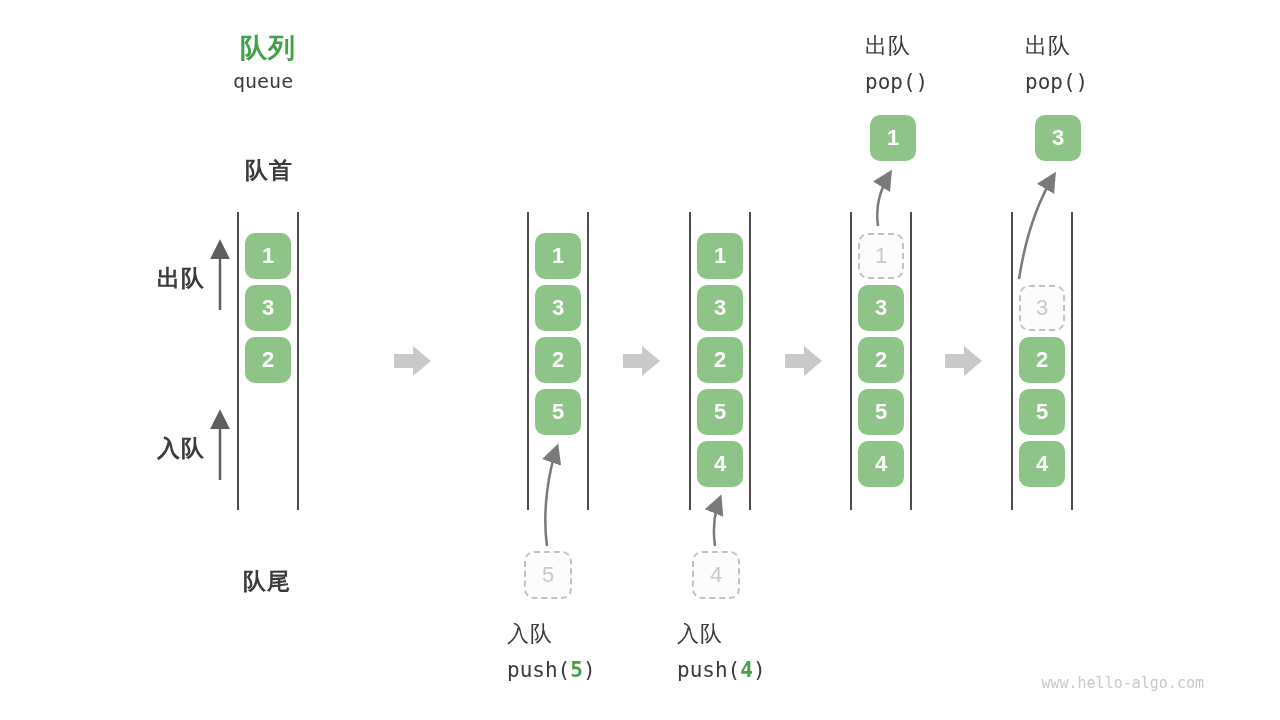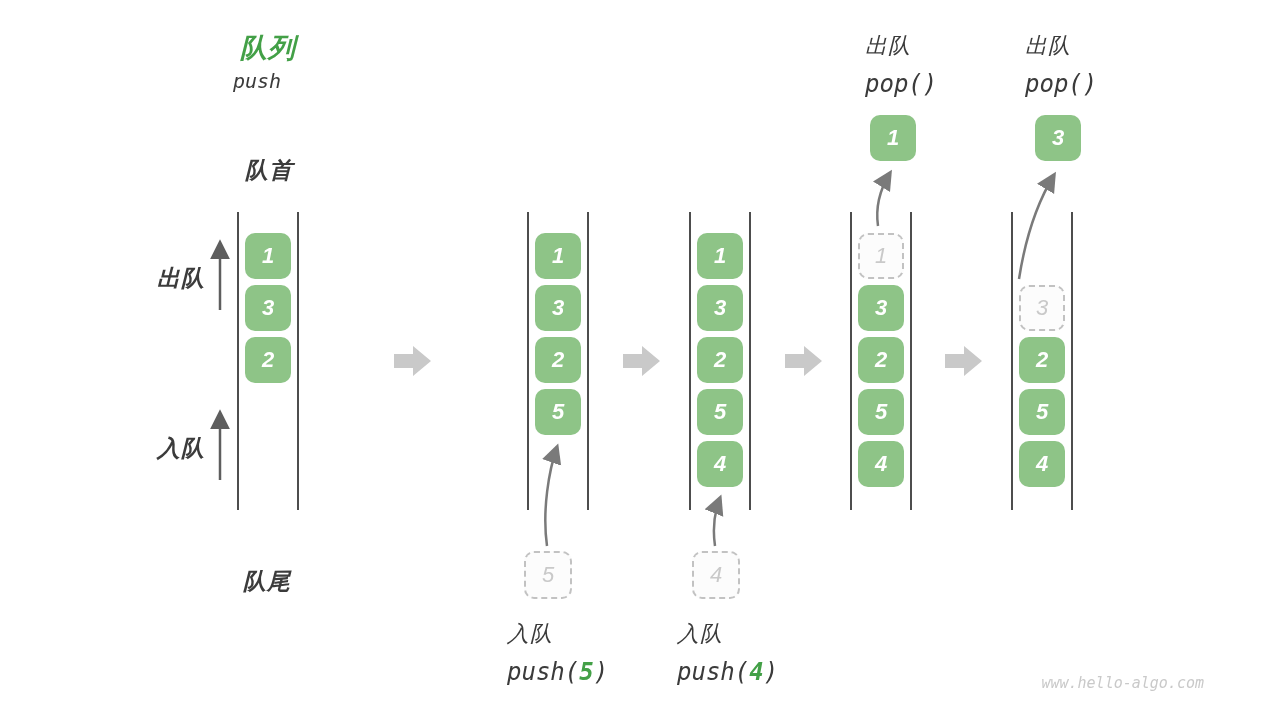--- a/index.html
+++ b/index.html
@@ -1,18 +1,18 @@
 <!DOCTYPE html>
 <html><head>
 <meta charset="utf-8">
 <style>
   html,body{margin:0;padding:0;background:#ffffff;}
   .canvas{
     position:relative;width:1236px;height:720px;background:#ffffff;
-    font-family:"Liberation Sans",sans-serif;overflow:hidden;font-style:italic;
+    font-family:"Liberation Sans",sans-serif;overflow:hidden;
   }
   .svg-overlay{position:absolute;left:0;top:0;width:1280px;height:720px;pointer-events:none;}
 
   
   .title-zh{position:absolute;left:240px;top:30px;font-size:27px;font-weight:700;color:#43A047;letter-spacing:1px;}
   .title-en{position:absolute;left:233px;top:69px;font-family:"DejaVu Sans Mono",monospace;font-size:20px;color:#3B3B3B;}
 
   
   .side-label{position:absolute;font-size:23px;font-weight:700;color:#3B3B3B;letter-spacing:1px;}
   .lbl-front{left:245px;top:155px;text-align:right;}
@@ -48,21 +48,21 @@
   .free-box.dashed{
     width:48px;height:48px;background:#FCFCFC;border:2px dashed #C2C2C2;
     color:#C9C9C9;box-sizing:border-box;line-height:44px;font-weight:500;
   }
   .incoming-5{left:524px;top:551px;}
   .incoming-4{left:692px;top:551px;}
 
   
   .op-label{position:absolute;color:#3B3B3B;}
   .op-label .zh{font-size:22px;font-weight:500;letter-spacing:1px;}
-  .op-label .code{font-family:"DejaVu Sans Mono",monospace;font-size:24px;margin-top:9px;text-align:right;}
+  .op-label .code{font-family:"DejaVu Sans Mono",monospace;font-size:21px;margin-top:9px;text-align:right;}
   .op-label .arg{color:#43A047;font-weight:700;}
   .op-pop-1{left:865px;top:31px;}
   .op-pop-2{left:1025px;top:31px;}
   .op-push-5{left:507px;top:619px;}
   .op-push-4{left:677px;top:619px;}
 
   .watermark{
     position:absolute;right:32px;top:674px;
     font-family:"DejaVu Sans Mono",monospace;font-size:15px;color:#C9C9C9;
   }
@@ -98,21 +98,21 @@
     <path d="M220,310 L220,243" stroke="#5E5E5E" stroke-width="2.5" fill="none" marker-end="url(#ah-dark)"></path>
     <path d="M220,480 L220,413" stroke="#5E5E5E" stroke-width="2.5" fill="none" marker-end="url(#ah-dark)"></path>
 
     <path d="M547,546 C542,510 549,470 557,447" stroke="#7A7A7A" stroke-width="2.5" fill="none" marker-end="url(#ah-mid)"></path>
     <path d="M715,546 C712,525 716,508 720,498" stroke="#7A7A7A" stroke-width="2.5" fill="none" marker-end="url(#ah-mid)"></path>
     <path d="M878,226 C875,205 882,186 890,173" stroke="#7A7A7A" stroke-width="2.5" fill="none" marker-end="url(#ah-mid)"></path>
     <path d="M1019,279 C1026,234 1040,198 1054,175" stroke="#7A7A7A" stroke-width="2.5" fill="none" marker-end="url(#ah-mid)"></path>
   </svg>
 
   <div class="title-zh">队列</div>
-  <div class="title-en">push</div>
+  <div class="title-en">queue</div>
 
   <div class="side-label lbl-front">队首</div>
   <div class="side-label lbl-rear">队尾</div>
   <div class="side-label lbl-dequeue">出队</div>
   <div class="side-label lbl-enqueue">入队</div>
 
   <div class="column col-1">
     <div class="rail rail-left"></div>
     <div class="rail rail-right"></div>
     <div class="qbox slot-0">1</div>

